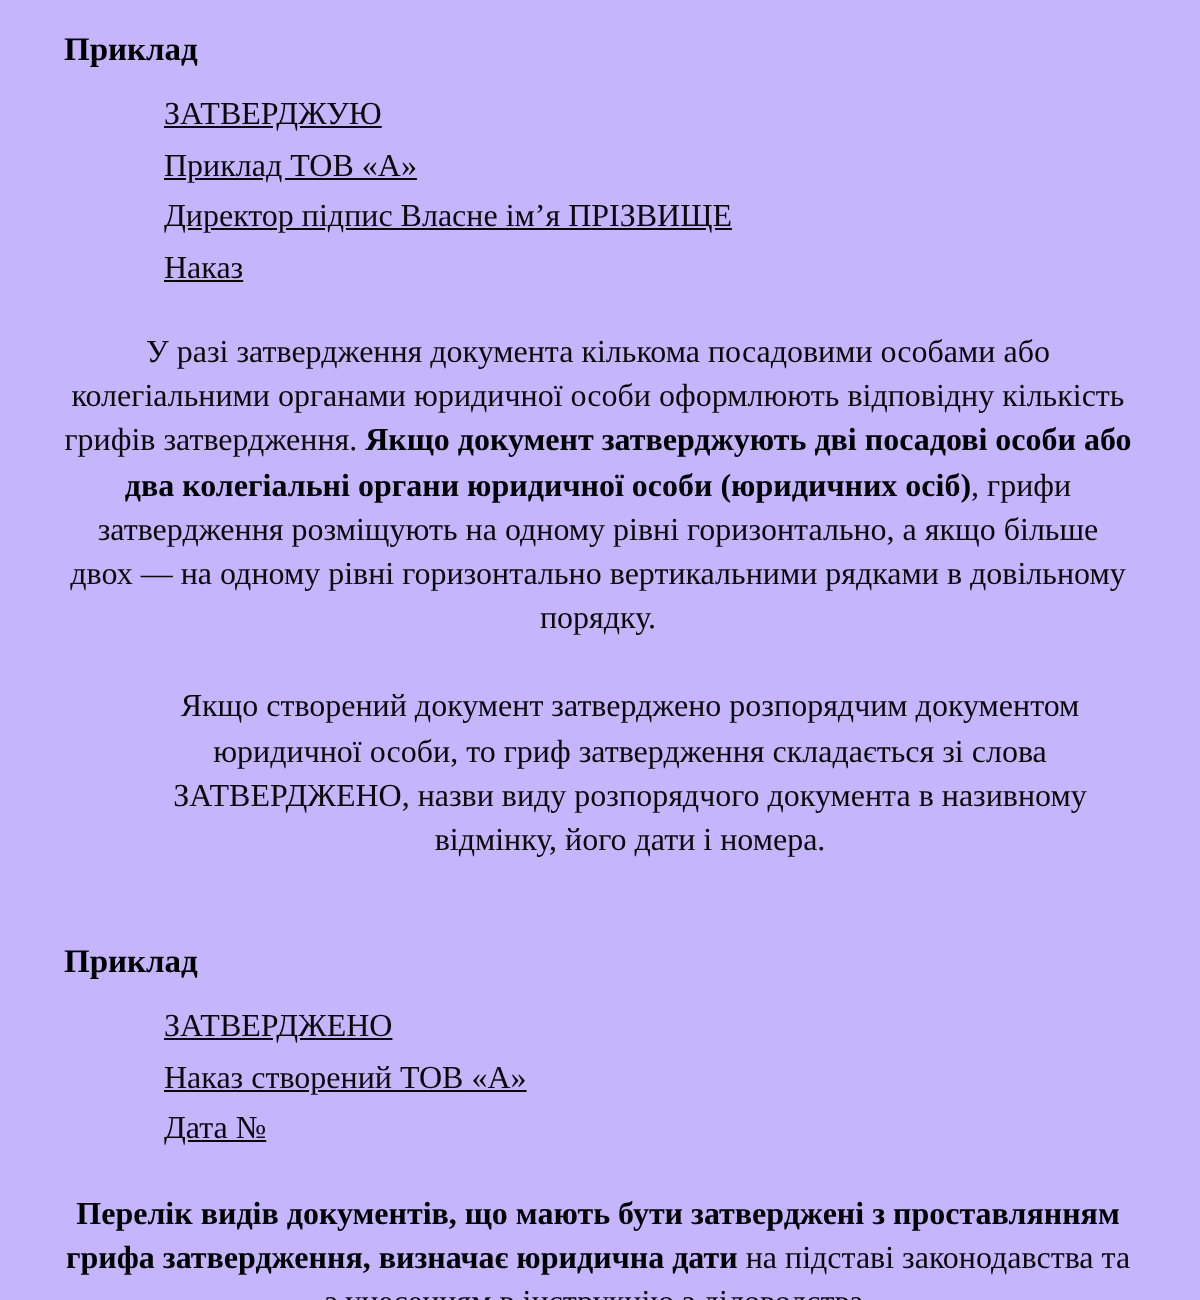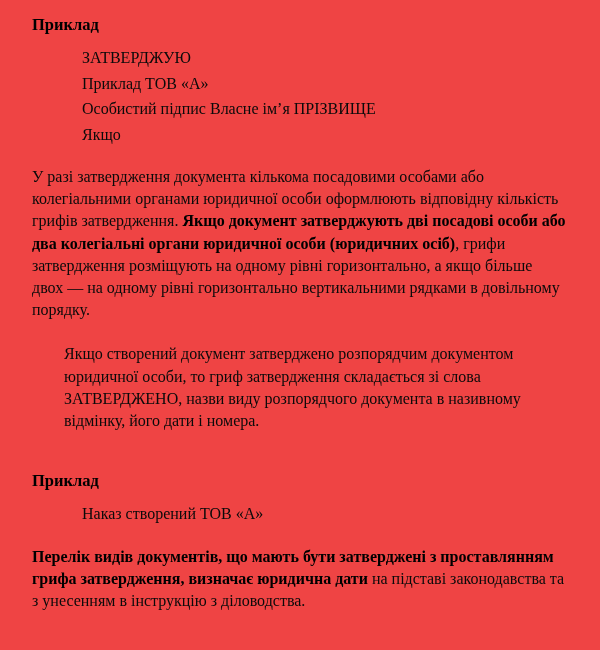--- a/index.html
+++ b/index.html
@@ -14,21 +14,21 @@
     overflow: hidden;
     font-family: "Liberation Serif", "DejaVu Serif", serif;
     color: #0a0a0a;
     -webkit-font-smoothing: antialiased;
   }
   .page {
     box-sizing: border-box;
     width: 600px;
     height: 650px;
     padding: 14px 34px 0 32px;
-    background: #ef4444;
+    background: #c4b5fd;
   }
   .heading {
     font-family: "Liberation Serif", "DejaVu Serif", serif;
     font-weight: bold;
     font-size: 16.5px;
     line-height: 22px;
     margin: 0;
     color: #000000;
   }
   .heading.second {
@@ -37,26 +37,27 @@
   .example-block {
     margin-top: 9px;
     padding-left: 50px;
   }
   .example-line {
     font-size: 16px;
     line-height: 25.5px;
     margin: 0;
     white-space: nowrap;
     color: #0a0a0a;
+    text-decoration: underline;
   }
   .para {
     font-size: 16px;
     line-height: 22.2px;
     margin: 0;
-    text-align: left;
+    text-align: center;
     color: #0a0a0a;
   }
   .para.gap-top {
     margin-top: 22px;
     margin-left: 32px;
   }
   .para.gap-after-example {
     margin-top: 19px;
   }
   b, .b {
@@ -67,29 +68,31 @@
 </head>
 <body>
 
 <div class="page">
 
   <h2 class="heading">Приклад</h2>
 
   <div class="example-block">
     <p class="example-line">ЗАТВЕРДЖУЮ</p>
     <p class="example-line">Приклад ТОВ «А»</p>
-    <p class="example-line">Особистий підпис Власне ім’я ПРІЗВИЩЕ</p>
-    <p class="example-line">Якщо</p>
+    <p class="example-line">Директор підпис Власне ім’я ПРІЗВИЩЕ</p>
+    <p class="example-line">Наказ</p>
   </div>
 
   <p class="para gap-after-example"><span>У разі затвердження документа кількома посадовими особами або колегіальними органами юридичної особи оформлюють відповідну кількість грифів затвердження. </span><span class="b">Якщо документ затверджують дві посадові особи або два колегіальні органи юридичної особи (юридичних осіб)</span><span>, грифи затвердження розміщують на одному рівні горизонтально, а якщо більше двох — на одному рівні горизонтально вертикальними рядками в довільному порядку.</span></p>
 
   <p class="para gap-top">Якщо створений документ затверджено розпорядчим документом юридичної особи, то гриф затвердження складається зі слова ЗАТВЕРДЖЕНО, назви виду розпорядчого документа в називному відмінку, його дати і номера.</p>
 
   <h2 class="heading second">Приклад</h2>
 
   <div class="example-block">
+    <p class="example-line">ЗАТВЕРДЖЕНО</p>
     <p class="example-line">Наказ створений ТОВ «А»</p>
+    <p class="example-line">Дата №</p>
   </div>
 
   <p class="para gap-after-example"><span class="b">Перелік видів документів, що мають бути затверджені з проставлянням грифа затвердження, визначає юридична дати</span><span> на підставі законодавства та з унесенням в інструкцію з діловодства.</span></p>
 
 </div>
 
 </body></html>

